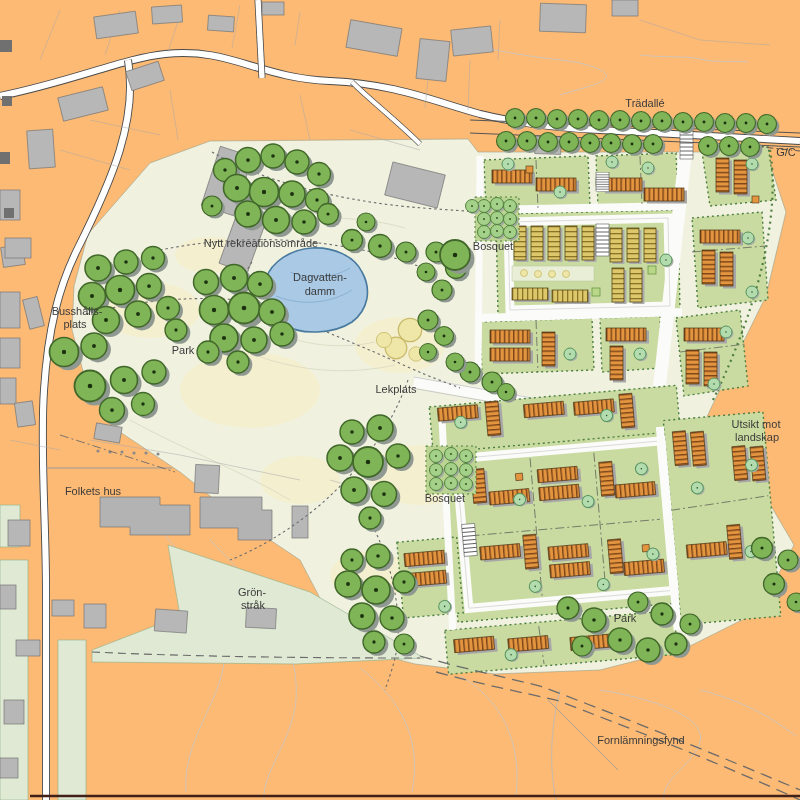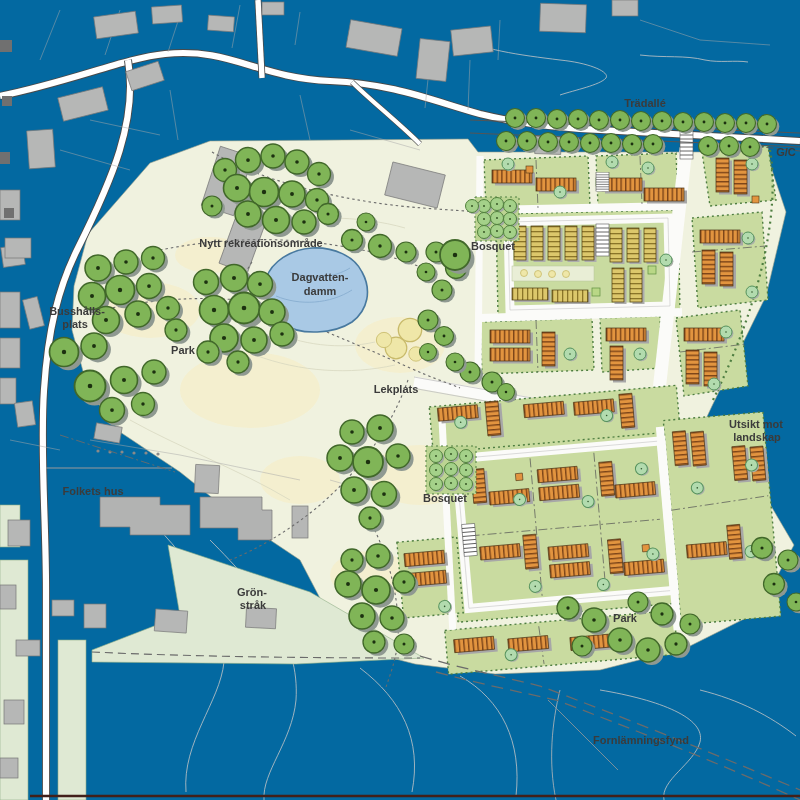--- a/index.html
+++ b/index.html
@@ -1,17 +1,17 @@
 <!DOCTYPE html>
 <html><head>
 <meta charset="utf-8">
 <style>
   html,body{margin:0;padding:0;background:#ffffff;}
-  #stage{position:relative;width:800px;height:800px;background:#0369a1;overflow:hidden;
-         font-family:"Liberation Sans",sans-serif;font-weight:bold;}
+  #stage{position:relative;width:800px;height:800px;background:#fdba74;overflow:hidden;
+         font-family:"Liberation Sans",sans-serif;}
   svg{display:block}
   text{font-family:"Liberation Sans",sans-serif;font-size:11px;fill:#3b3b3b;}
 </style>
 </head>
 <body>
 
 <div id="stage">
 <svg width="800" height="800" viewBox="0 0 800 800">
 <defs>
   <pattern id="pOH" width="4.6" height="13" patternUnits="userSpaceOnUse">

